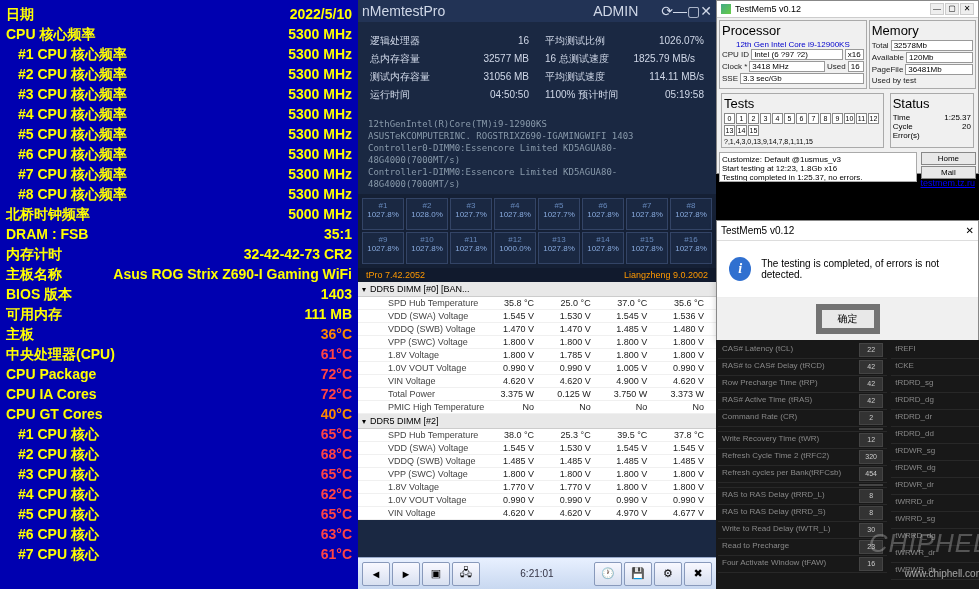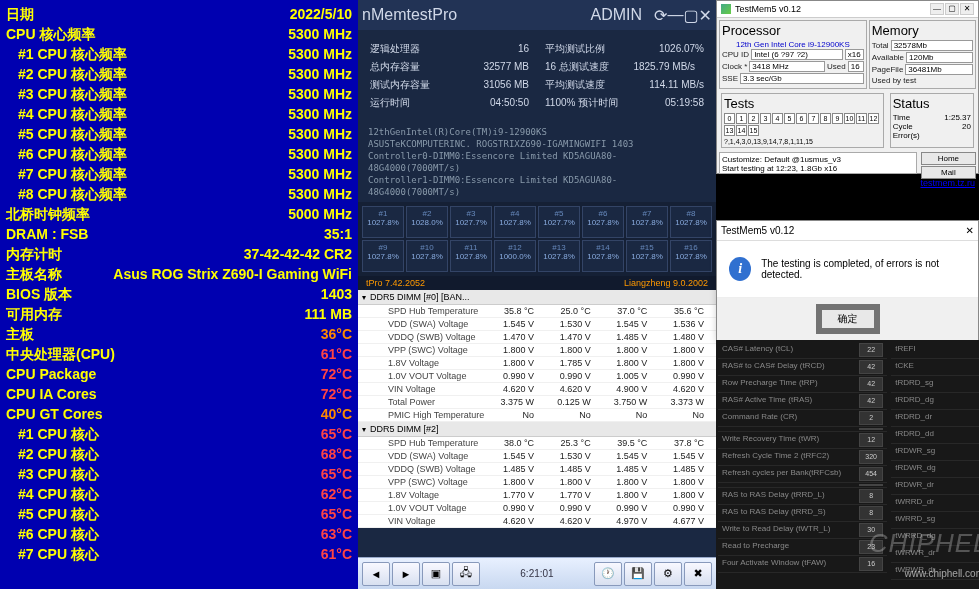--- a/index.html
+++ b/index.html
@@ -9,21 +9,21 @@
 .left-panel { position: absolute; left: 0; top: 0; width: 358px; height: 589px; background: #0000b0; color: #fff; padding: 4px 6px; }
 .lp-row { display: flex; justify-content: space-between; font-size: 14px; font-weight: bold; line-height: 20px; }
 .lp-row.indent { padding-left: 12px; }
 .lp-label { color: #ffff00; }
 .lp-val { color: #ffff00; }
 .lp-val.red { color: #ff4444; }
 .lp-val.orange { color: #ff8800; }
 
 
 .mid-panel { position: absolute; left: 358px; top: 0; width: 358px; height: 589px; background: #1a2842; color: #d0d8e8; }
-.mid-title { background: #223355; height: 30px; display: flex; align-items: center; justify-content: space-between; padding: 8px 4px; font-size: 16px; }
+.mid-title { background: #223355; height: 22px; display: flex; align-items: center; justify-content: space-between; padding: 8px 4px; font-size: 14px; }
 .mid-stats { padding: 10px 12px; font-size: 10px; }
 .mid-stats-row { display: flex; justify-content: space-between; line-height: 18px; }
 .mid-stats-row > span { flex: 1; }
 .mid-info { padding: 4px 10px; font-size: 9px; font-family: monospace; color: #8899aa; line-height: 12px; }
 .mid-cores { padding: 4px; display: flex; flex-wrap: wrap; gap: 2px; background: #152035; }
 .core-box { width: 42px; height: 32px; background: #1a2842; border: 1px solid #334466; text-align: center; font-size: 8px; padding-top: 2px; color: #88aadd; }
 .core-box .cn { color: #6688bb; }
 .mid-footer { background: #111a2d; padding: 2px 8px; font-size: 9px; color: #ff9900; display: flex; justify-content: space-between; }
 
 
@@ -51,21 +51,21 @@
 .tm5-mem { flex: 1; }
 .tm5-fset-lbl { font-size: 13px; color: #000; margin-bottom: 2px; text-align: left; }
 .tm5-frow { display: flex; align-items: center; gap: 2px; margin-bottom: 1px; }
 .tm5-frow .fl { font-size: 8px; color: #222; }
 .tm5-frow .fv { border: 1px solid #999; background: #fff; padding: 0 2px; font-size: 8px; flex: 1; }
 .tm5-tests { margin: 2px; border: 1px solid #aaa; padding: 2px; }
 .tm5-test-boxes { display: flex; flex-wrap: wrap; gap: 1px; }
 .tm5-test-boxes span { width: 11px; height: 11px; border: 1px solid #888; background: #fff; text-align: center; font-size: 7px; line-height: 9px; }
 .tm5-status { margin: 2px; border: 1px solid #aaa; padding: 2px; font-size: 8px; }
 .tm5-status-row { display: flex; justify-content: space-between; }
-.tm5-log { margin: 2px; border: 1px solid #aaa; background: #fff; padding: 2px; font-size: 8px; height: 22px; overflow: hidden; }
+.tm5-log { margin: 2px; border: 1px solid #aaa; background: #fff; padding: 2px; font-size: 8px; height: 30px; overflow: hidden; }
 .tm5-link { position: absolute; right: 4px; top: 178px; font-size: 9px; color: #00f; text-decoration: underline; }
 
 
 .dlg { position: absolute; left: 716px; top: 220px; width: 263px; height: 120px; background: #fff; border: 1px solid #888; box-shadow: 2px 2px 8px rgba(0,0,0,0.3); }
 .dlg-title { background: #fff; padding: 4px; border-bottom: 1px solid #ddd; font-size: 10px; display: flex; justify-content: space-between; }
 .dlg-body { padding: 16px 12px; display: flex; align-items: center; gap: 10px; font-size: 10px; }
 .dlg-icon { width: 24px; height: 24px; border-radius: 50%; background: #3070d0; color: #fff; text-align: center; line-height: 24px; font-size: 14px; font-weight: bold; font-style: italic; font-family: Georgia, serif; }
 .dlg-footer { text-align: center; padding: 6px; border-top: 1px solid #eee; background: #f0f0f0; }
 .dlg-footer button { padding: 2px 16px; font-size: 10px; border: 6px solid #737373; background: #e8e8e8; }
 
@@ -125,21 +125,21 @@
       <div class="lp-row">
         <span class="lp-label">北桥时钟频率</span>
         <span class="lp-val ">5000 MHz</span>
       </div>
       <div class="lp-row">
         <span class="lp-label">DRAM : FSB</span>
         <span class="lp-val ">35:1</span>
       </div>
       <div class="lp-row">
         <span class="lp-label">内存计时</span>
-        <span class="lp-val ">37-42-42-42 CR2</span>
+        <span class="lp-val ">32-42-42-73 CR2</span>
       </div>
       <div class="lp-row">
         <span class="lp-label">主板名称</span>
         <span class="lp-val ">Asus ROG Strix Z690-I Gaming WiFi</span>
       </div>
       <div class="lp-row">
         <span class="lp-label">BIOS 版本</span>
         <span class="lp-val ">1403</span>
       </div>
       <div class="lp-row">
@@ -193,21 +193,21 @@
       <div class="lp-row indent">
         <span class="lp-label">#7 CPU 核心</span>
         <span class="lp-val red">61°C</span>
       </div>
     </div>
 </div>
 
 <div class="mid-panel">
   <div class="mid-title">
     <span>nMemtestPro</span>
-    <span style="margin-left:auto;margin-right:12px">ADMIN</span>
+    <span style="margin-left:auto;margin-right:23px">ADMIN</span>
     <span>⟳</span>
     <span>—</span>
     <span>▢</span>
     <span>✕</span>
   </div>
   <div class="mid-stats" id="mid-stats">
       <div class="mid-stats-row">
         <span>逻辑处理器</span>
         <span style="text-align:right">16</span>
         <span style="padding-left:16px">平均测试比例</span>

